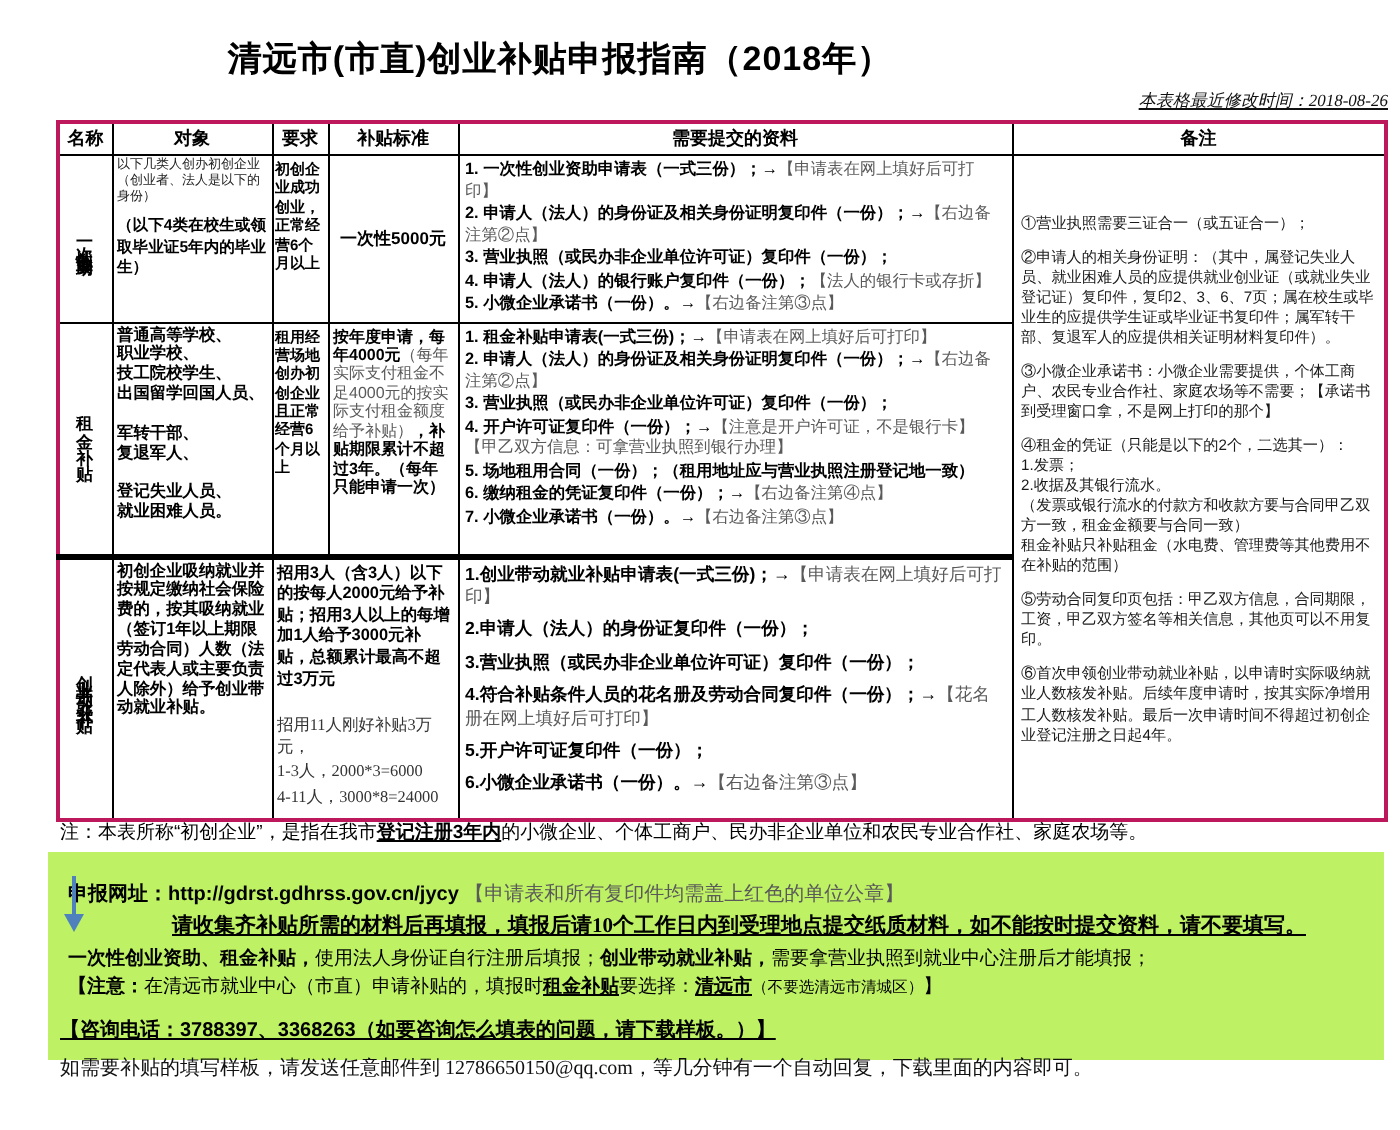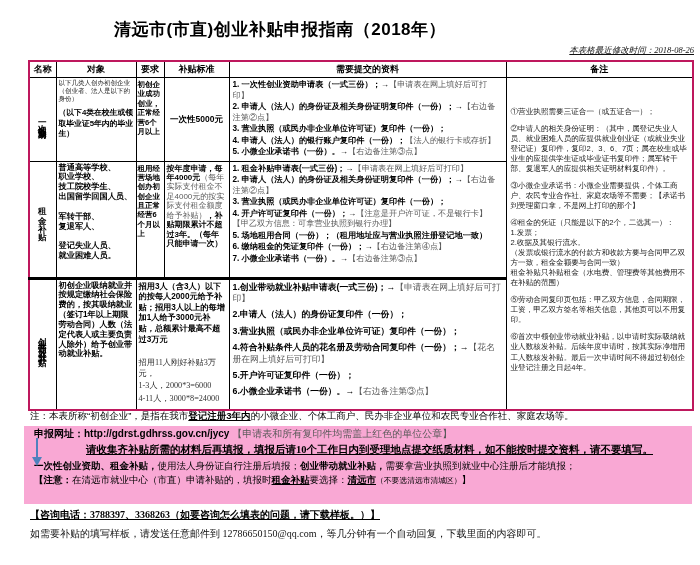--- a/index.html
+++ b/index.html
@@ -39,28 +39,28 @@
   .remark-cell .item{margin:0 0 7px 0;}
   .seg-n{font-weight:normal;}
   .seg-b{font-weight:bold;color:#000;}
   .seg-g{font-weight:normal;color:#5a5a5a;}
   .seg-bu{font-weight:bold;text-decoration:underline;}
   .seg-u{text-decoration:underline;}
   .seg-xs{font-size:0.82em;}
   .seg-hand{font-weight:normal;color:#333;font-family:"Liberation Serif",serif;}
   .foot-note{position:absolute;top:410px;left:30px;width:650px;font-size:9.5px;}
   .blue-box{position:absolute;top:426px;left:24px;width:656px;height:78px;
-            background:#f9a8d4;padding:0 6px;}
+            background:#bef264;padding:13px 6px;}
   .web-line{font-size:10px;margin:1px 0 2px 4px;}
   .web-line .url{font-weight:bold;}
   .warn-line{font-size:10.5px;margin:2px 0 3px 56px;font-family:"Liberation Serif",serif;}
   .reg-line{font-size:9.5px;margin:2px 0 1px 4px;font-family:Liberation Sans, sans-serif;}
   .notice-line{font-size:9.5px;margin:1px 0 0 4px;font-family:"Liberation Serif",serif;}
   .phone-line{position:absolute;top:508px;left:30px;font-size:10px;
-              font-family:Liberation Serif, serif;font-weight:bold;}
+              font-family:Liberation Sans, sans-serif;font-weight:bold;}
   .tpl-line{position:absolute;top:527px;left:30px;width:650px;font-size:10px;
             font-family:"Liberation Serif",serif;color:#111;}
   .arrow{position:absolute;top:438px;left:30px;}
 </style>
 </head>
 <body>
 
 <div class="page">
 
   <div class="title">清远市(市直)创业补贴申报指南（2018年）</div>

